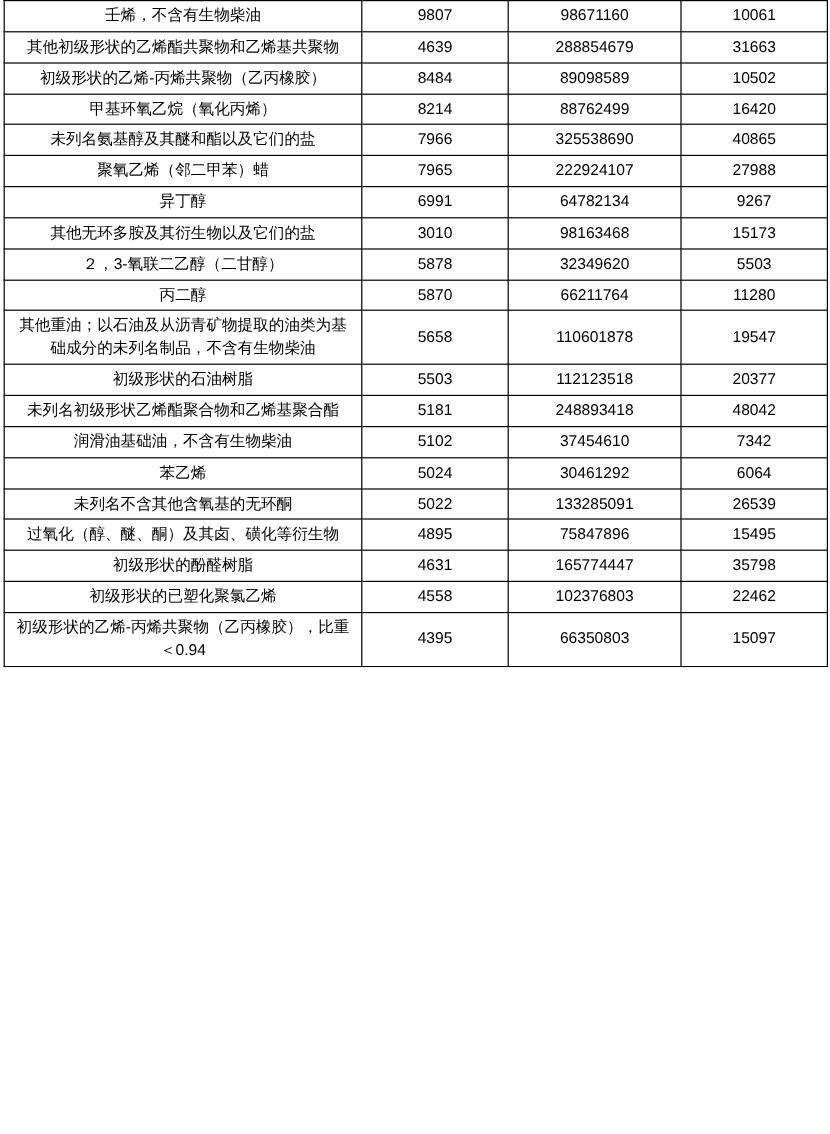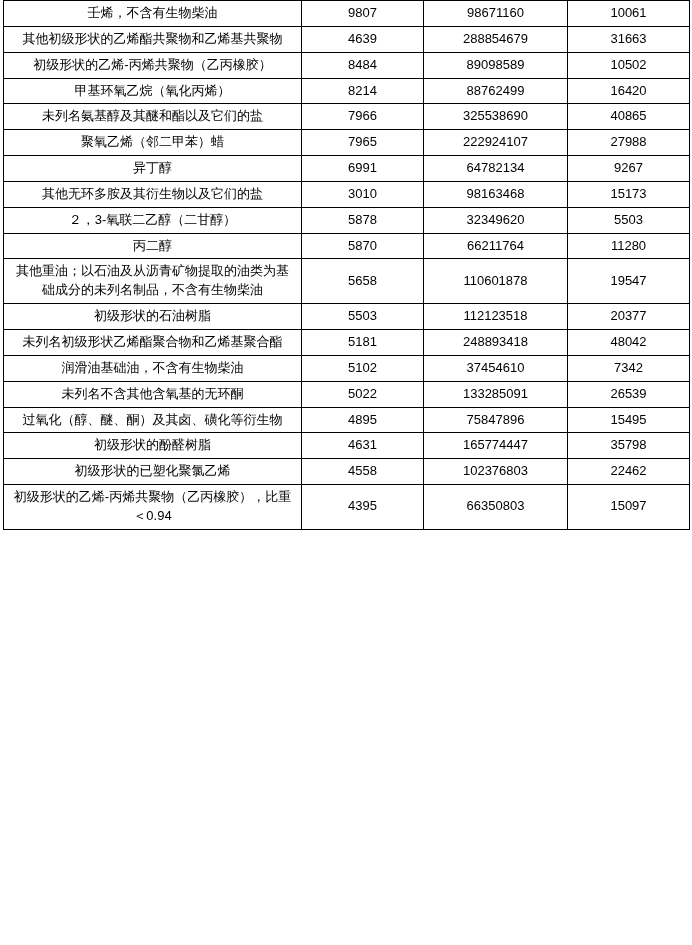--- a/index.html
+++ b/index.html
@@ -133,20 +133,26 @@
           <td class="num">248893418</td>
           <td class="num">48042</td>
         </tr>
         <tr>
           <td class="name">润滑油基础油，不含有生物柴油</td>
           <td class="num">5102</td>
           <td class="num">37454610</td>
           <td class="num">7342</td>
         </tr>
         <tr>
+          <td class="name">苯乙烯</td>
+          <td class="num">5024</td>
+          <td class="num">30461292</td>
+          <td class="num">6064</td>
+        </tr>
+        <tr>
           <td class="name">未列名不含其他含氧基的无环酮</td>
           <td class="num">5022</td>
           <td class="num">133285091</td>
           <td class="num">26539</td>
         </tr>
         <tr>
           <td class="name">过氧化（醇、醚、酮）及其卤、磺化等衍生物</td>
           <td class="num">4895</td>
           <td class="num">75847896</td>
           <td class="num">15495</td>

